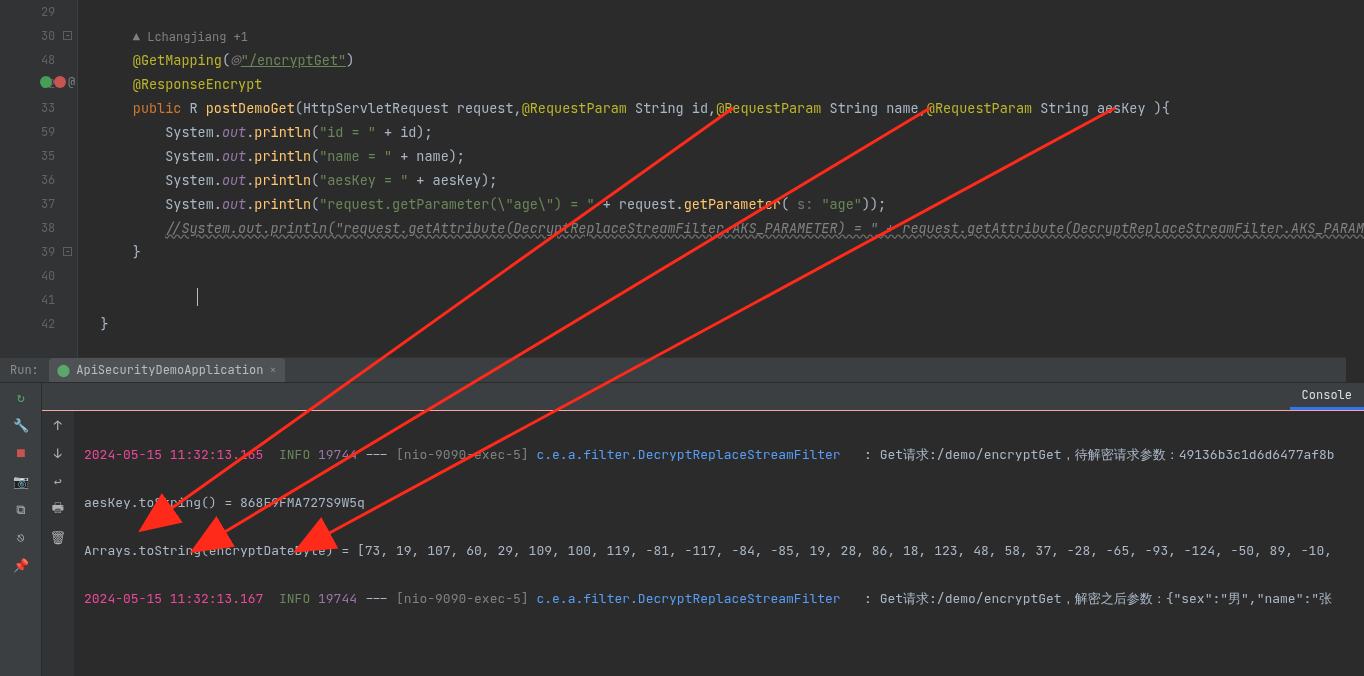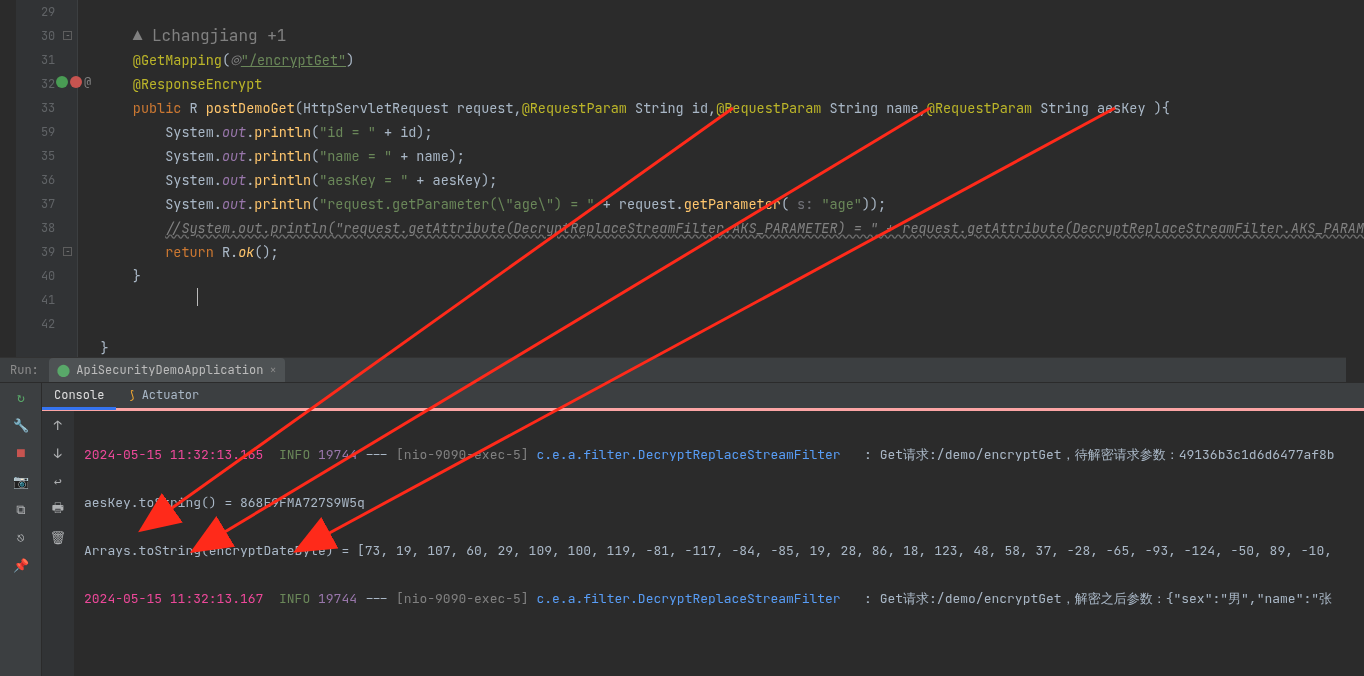--- a/index.html
+++ b/index.html
@@ -7,21 +7,21 @@
   font-family: "JetBrains Mono", Consolas, monospace;
   background: #2b2b2b;
   color: #a9b7c6;
   font-size: 13px;
   overflow: hidden;
   width: 1364px;
   height: 676px;
   position: relative;
 }
 .editor-area {
-  position: absolute; top: 0; left: 16px; right: 0; height: 357px;
+  position: absolute; top: 0; left: 0; right: 0; height: 357px;
   background: #2b2b2b;
   display: flex;
   overflow: hidden;
 }
 .gutter {
   width: 98px;
   background: #313335;
   border-right: 1px solid #3c3f41;
 }
 .gutter-row {
@@ -47,38 +47,38 @@
 .cursor-caret { position: absolute; left: 119px; top: 288px; width: 1px; height: 18px; background: #bbb; }
 
 .tk-kw { color: #cc7832; }
 .tk-ann { color: #bbb529; }
 .tk-str { color: #6a8759; }
 .tk-fld { color: #9876aa; font-style: italic; }
 .tk-mth { color: #ffc66d; }
 .tk-cmt { color: #808080; font-style: italic; }
 .tk-param { color: #72737a; }
 .tk-type { color: #a9b7c6; }
-.tk-author { color: #808080; font-size:16px;}
+.tk-author { color: #808080; font-size:12px;}
 .tk-under { text-decoration: underline; text-decoration-color:#6a8759;}
 .tk-wavy { text-decoration: wavy underline #6e6e6e; }
 
 .run-bar {
   position: absolute; left: 0; top: 357px; right: 18px; height: 26px;
   background: #3c3f41; border-top: 1px solid #323232; border-bottom:1px solid #2b2b2b;
   display: flex; align-items: center;
 }
 .run-label { color: #8c8c8c; padding: 0 10px; font-size: 12px;}
 .run-tab {
   height: 24px; display: flex; align-items: center; gap: 6px; padding: 0 8px;
   background: #4e5254; color: #bbb; font-size: 12px; border-radius: 4px 4px 0 0;
 }
 .run-tab-close { color: #888; }
 .console-tabs {
   position: absolute; left: 42px; top: 383px; right: 0; height: 28px;
-  background: #3c3f41; display:flex; align-items:flex-start; border-bottom:3px solid #fca5a5;
+  background: #3c3f41; display:flex; align-items:flex-end; border-bottom:1px solid #fca5a5;flex-direction:column;
 }
 .ctab { padding: 4px 12px; font-size: 12px; display:flex; gap:6px; align-items:center; }
 .ctab.active { border-bottom: 3px solid #3574f0; color: #ddd; }
 .sidebar-left {
   position: absolute; left: 0; top: 383px; width: 42px; bottom: 0;
   background: #3c3f41; border-right:1px solid #2b2b2b;
 }
 .side-btn { width: 42px; height: 28px; display:flex; align-items:center; justify-content:center; color:#afb1b3;}
 .side-btn.red { color:#c75450; }
 .side-btn.green { color:#59a869; }
@@ -106,21 +106,21 @@
 <div class="editor-area">
   <div class="gutter">
     <div class="gutter-row">
         <span>29</span>
       </div>
     <div class="gutter-row">
         <span>30</span>
         <div class="fold-mark">-</div>
       </div>
     <div class="gutter-row">
-        <span>31</span>
+        <span>48</span>
       </div>
     <div class="gutter-row">
         <span>32</span>
       <div class="gutter-icons">
           <span class="gi gi-green"></span>
           <span class="gi gi-red"></span>
           <span class="gi-at">@</span>
         </div>
     </div>
     <div class="gutter-row">
@@ -159,21 +159,20 @@
     <div class="code-line"></div>
     <div class="code-line">     <span class="tk-author">▲ Lchangjiang +1</span></div>
     <div class="code-line">     <span class="tk-ann">@GetMapping</span><span>(</span><span class="tk-cmt">⦾</span><span class="tk-str tk-under">"/encryptGet"</span><span>)</span></div>
     <div class="code-line">     <span class="tk-ann">@ResponseEncrypt</span></div>
     <div class="code-line">     <span class="tk-kw">public</span> <span class="tk-type">R</span> <span class="tk-mth">postDemoGet</span><span>(</span><span class="tk-type">HttpServletRequest</span> <span>request</span>,<span class="tk-ann">@RequestParam</span> <span class="tk-type">String</span> <span>id</span>,<span class="tk-ann">@RequestParam</span> <span class="tk-type">String</span> <span>name</span>,<span class="tk-ann">@RequestParam</span> <span class="tk-type">String</span> <span>aesKey</span> <span>){</span></div>
     <div class="code-line">         <span class="tk-type">System</span>.<span class="tk-fld">out</span>.<span class="tk-mth">println</span>(<span class="tk-str">"id = "</span> + <span>id</span>);</div>
     <div class="code-line">         <span class="tk-type">System</span>.<span class="tk-fld">out</span>.<span class="tk-mth">println</span>(<span class="tk-str">"name = "</span> + <span>name</span>);</div>
     <div class="code-line">         <span class="tk-type">System</span>.<span class="tk-fld">out</span>.<span class="tk-mth">println</span>(<span class="tk-str">"aesKey = "</span> + <span>aesKey</span>);</div>
     <div class="code-line">         <span class="tk-type">System</span>.<span class="tk-fld">out</span>.<span class="tk-mth">println</span>(<span class="tk-str">"request.getParameter(\"age\") = "</span> + <span>request</span>.<span class="tk-mth">getParameter</span>(<span class="tk-param"> s: </span><span class="tk-str">"age"</span>));</div>
     <div class="code-line">         <span class="tk-cmt tk-wavy">//System.out.println("request.getAttribute(DecryptReplaceStreamFilter.AKS_PARAMETER) = " + request.getAttribute(DecryptReplaceStreamFilter.AKS_PARAM</span></div>
-    <div class="code-line">         <span class="tk-kw">return</span> <span>R</span>.<span class="tk-mth tk-fld">ok</span><span>();</span></div>
     <div class="code-line">     <span>}</span></div>
     <div class="code-line"></div>
     <div class="code-line"></div>
     <div class="code-line"> <span>}</span></div>
     <div class="cursor-caret"></div>
   </div>
 </div>
 
 <div class="run-bar">
   <span class="run-label">Run:</span>

